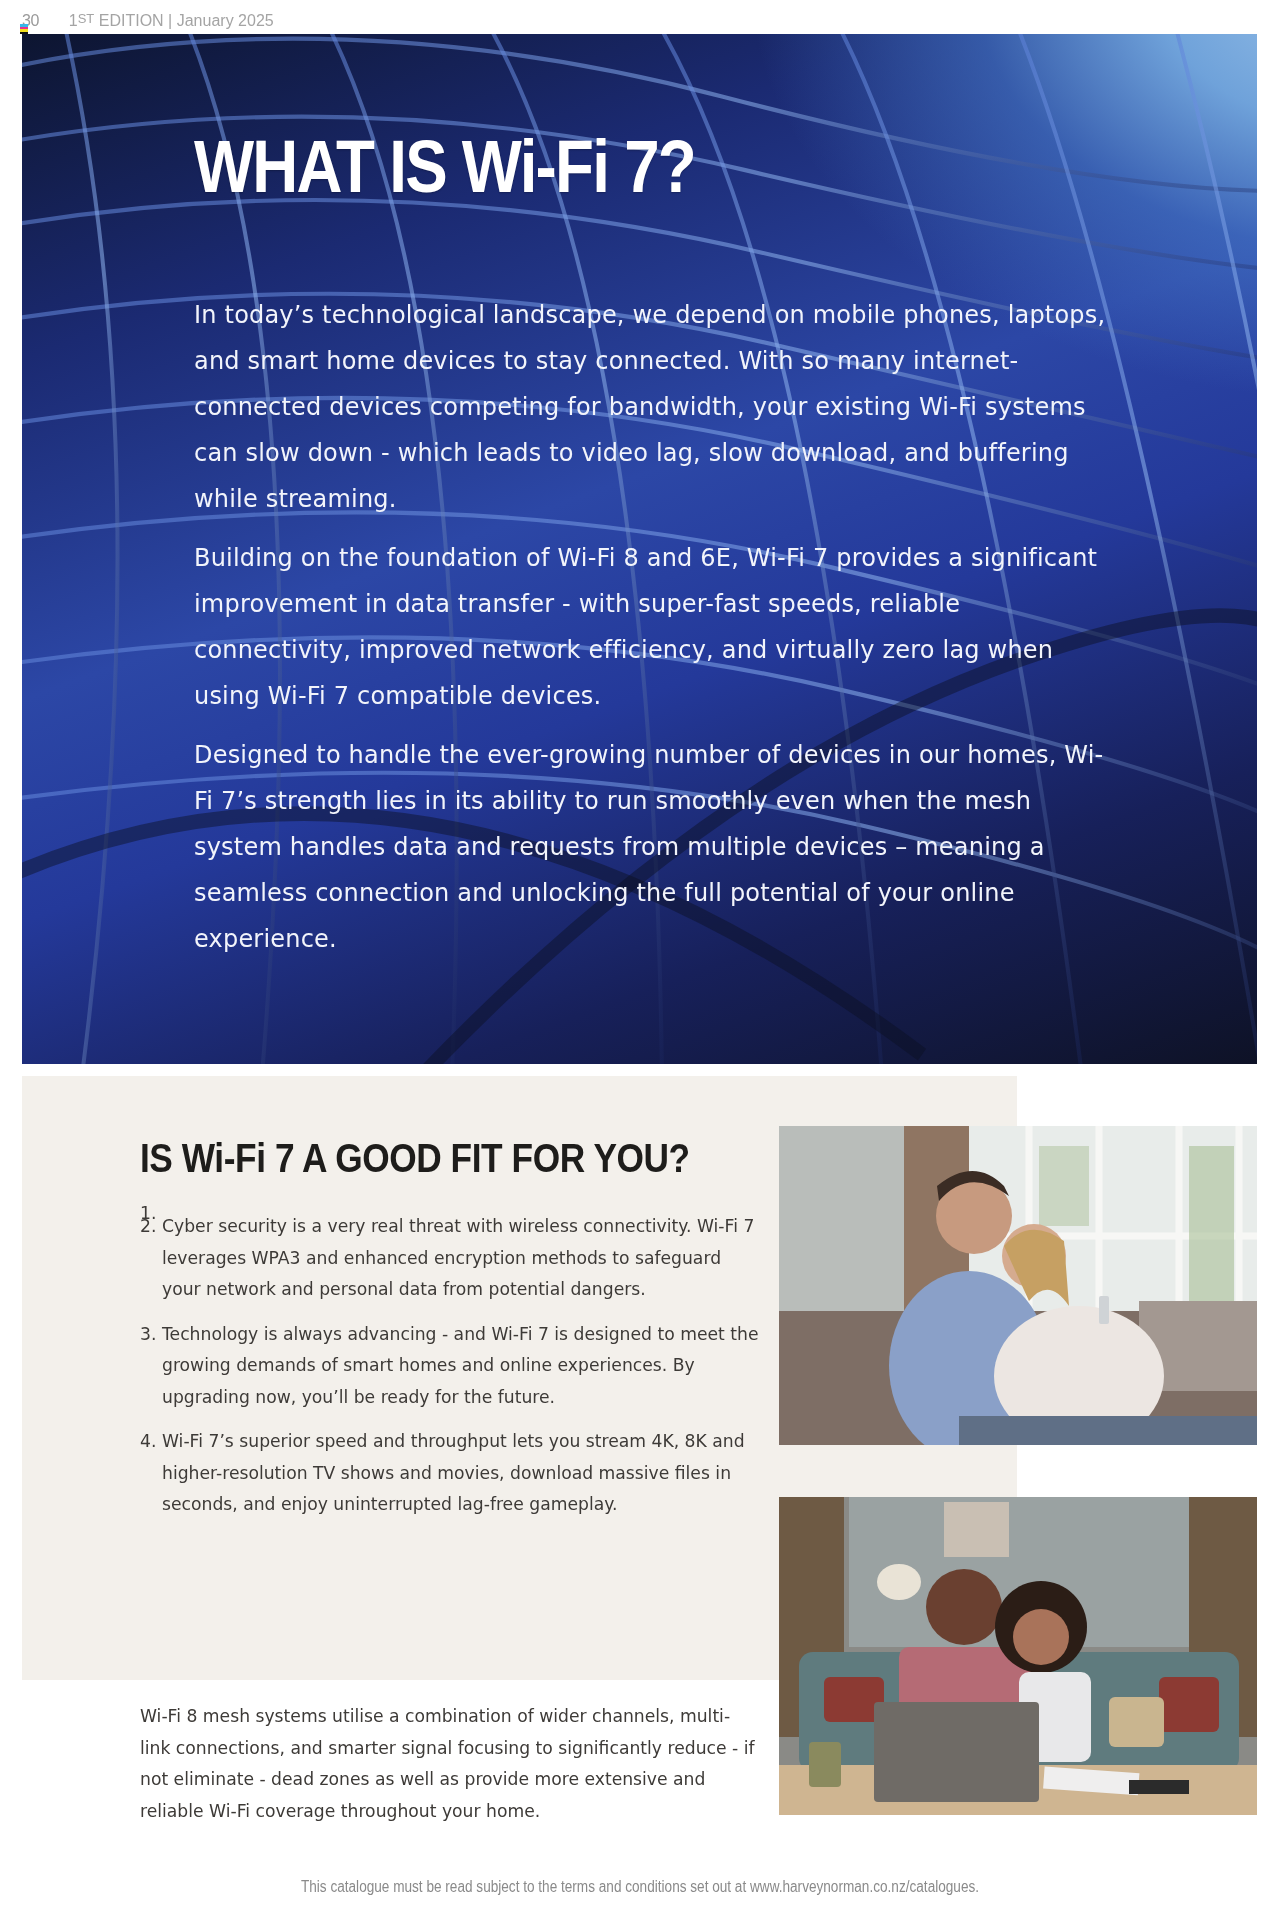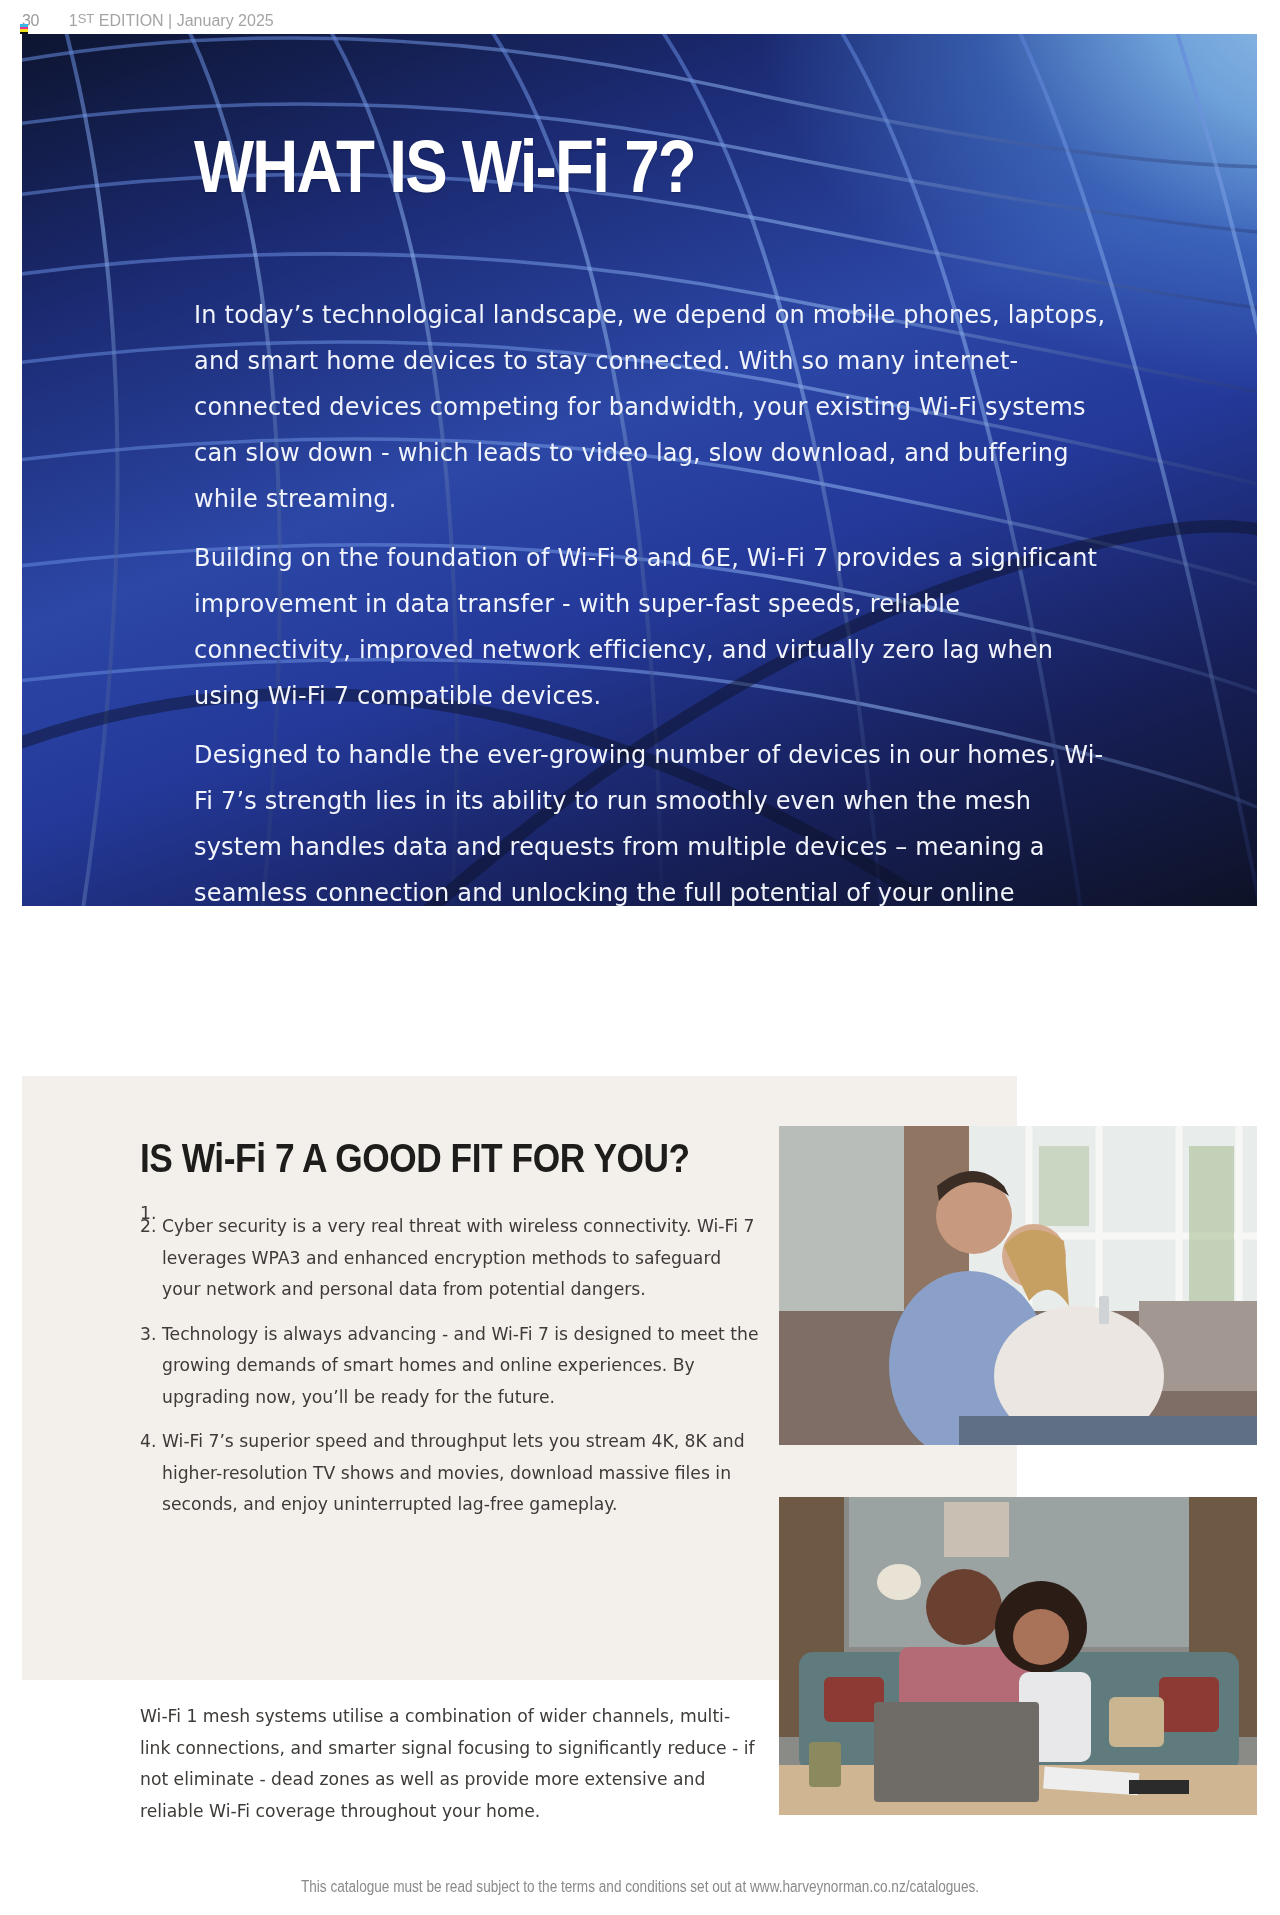--- a/index.html
+++ b/index.html
@@ -10,21 +10,21 @@
     position: absolute; left: 22px; top: 6px; height: 24px;
     display: flex; align-items: flex-end; gap: 30px;
     color: #a4a4a4; font-family: "Liberation Sans", sans-serif; font-size: 16px;
   }
   .page-num { position: relative; color: #9a9a9a; font-size: 16px; letter-spacing: -0.5px; }
   .cmyk-marker { position: absolute; left: -2px; top: 12px; width: 8px; height: 10px; display: flex; flex-direction: column; }
   .cmyk-marker span { display: block; height: 2.5px; width: 8px; }
   .edition sup { font-size: 13px; vertical-align: top; position: relative; top: -1px; }
 
   .banner {
-    position: absolute; left: 22px; top: 34px; width: 1235px; height: 872px;
+    position: absolute; left: 22px; top: 34px; width: 1235px; height: 1030px;
     overflow: hidden;
     background:
       radial-gradient(ellipse 900px 600px at 110% -5%, #9fc6ea 0%, #6fa2da 25%, rgba(70,120,200,0.6) 45%, rgba(40,70,160,0) 70%),
       linear-gradient(160deg, #0d1530 0%, #1b2a72 22%, #2c47a6 45%, #24399a 60%, #17205a 80%, #0e1226 100%);
   }
   .banner-grid { position: absolute; inset: 0; width: 100%; height: 100%; }
   .banner-title {
     position: absolute; left: 172px; top: 96px;
     font-family: "Liberation Sans", sans-serif; font-weight: 700;
     font-size: 74px; line-height: 1; color: #ffffff;
@@ -128,21 +128,21 @@
 </section>
 
 <section class="fit-panel">
   <h2 class="fit-title">IS Wi-Fi 7 A GOOD FIT FOR YOU?</h2>
   <ol class="fit-list">
     <li><span class="num">1.</span></li>
     <li><span class="num">2.</span><span>Cyber security is a very real threat with wireless connectivity. Wi-Fi 7 leverages WPA3 and enhanced encryption methods to safeguard your network and personal data from potential dangers.</span></li>
     <li><span class="num">3.</span><span>Technology is always advancing - and Wi-Fi 7 is designed to meet the growing demands of smart homes and online experiences. By upgrading now, you’ll be ready for the future.</span></li>
     <li><span class="num">4.</span><span>Wi-Fi 7’s superior speed and throughput lets you stream 4K, 8K and higher-resolution TV shows and movies, download massive files in seconds, and enjoy uninterrupted lag-free gameplay.</span></li>
   </ol>
-  <p class="fit-closing">Wi-Fi 1 mesh systems utilise a combination of wider channels, multi-link connections, and smarter signal focusing to significantly reduce - if not eliminate - dead zones as well as provide more extensive and reliable Wi-Fi coverage throughout your home.</p>
+  <p class="fit-closing">Wi-Fi 8 mesh systems utilise a combination of wider channels, multi-link connections, and smarter signal focusing to significantly reduce - if not eliminate - dead zones as well as provide more extensive and reliable Wi-Fi coverage throughout your home.</p>
 </section>
 
 <div class="photo photo-couple">
   <svg viewBox="0 0 478 319" preserveAspectRatio="none">
     <rect width="478" height="319" fill="#c9cccb"></rect>
     <rect x="0" y="0" width="130" height="319" fill="#b9bdba"></rect>
     <rect x="125" y="0" width="65" height="200" fill="#8f7562"></rect>
     <rect x="190" y="0" width="288" height="260" fill="#e8ecea"></rect>
     <g stroke="#f7f7f5" stroke-width="7">
       <line x1="250" y1="0" x2="250" y2="250"></line>

